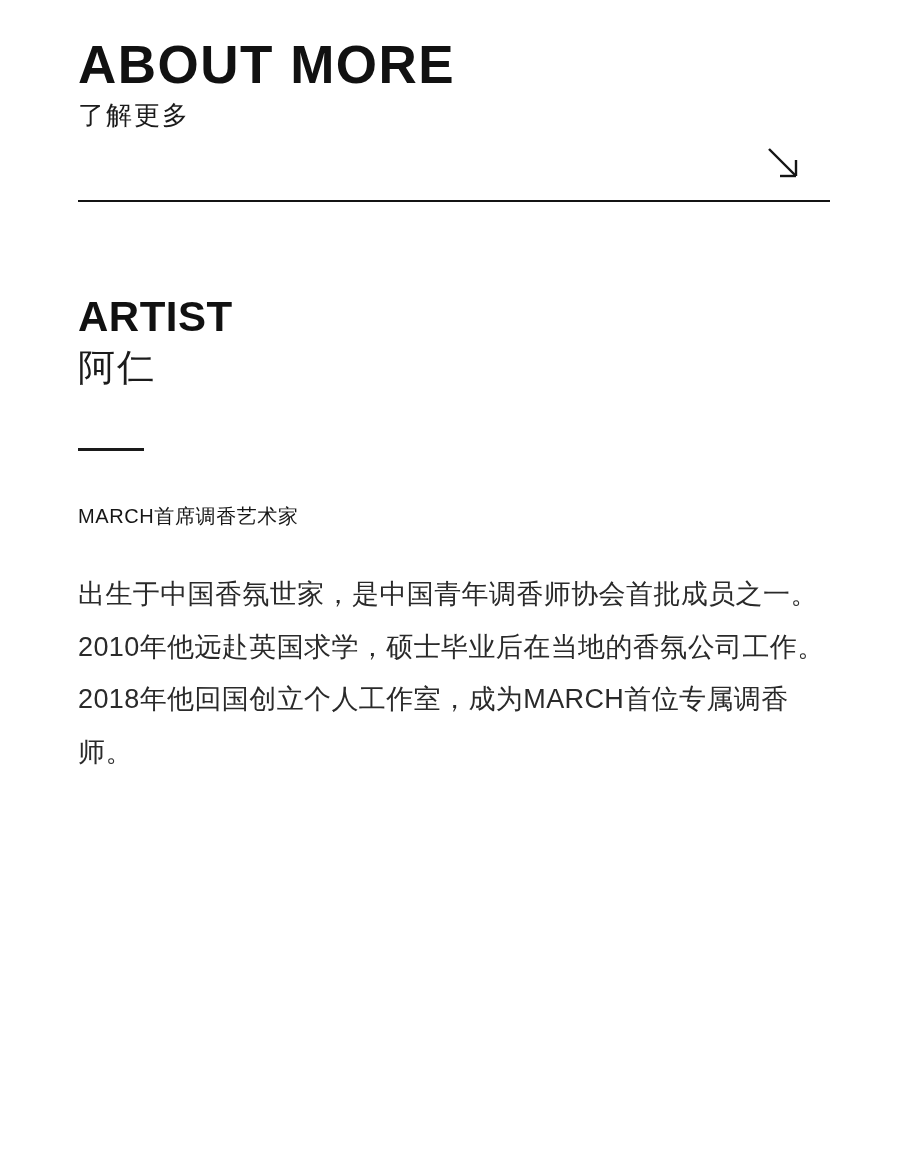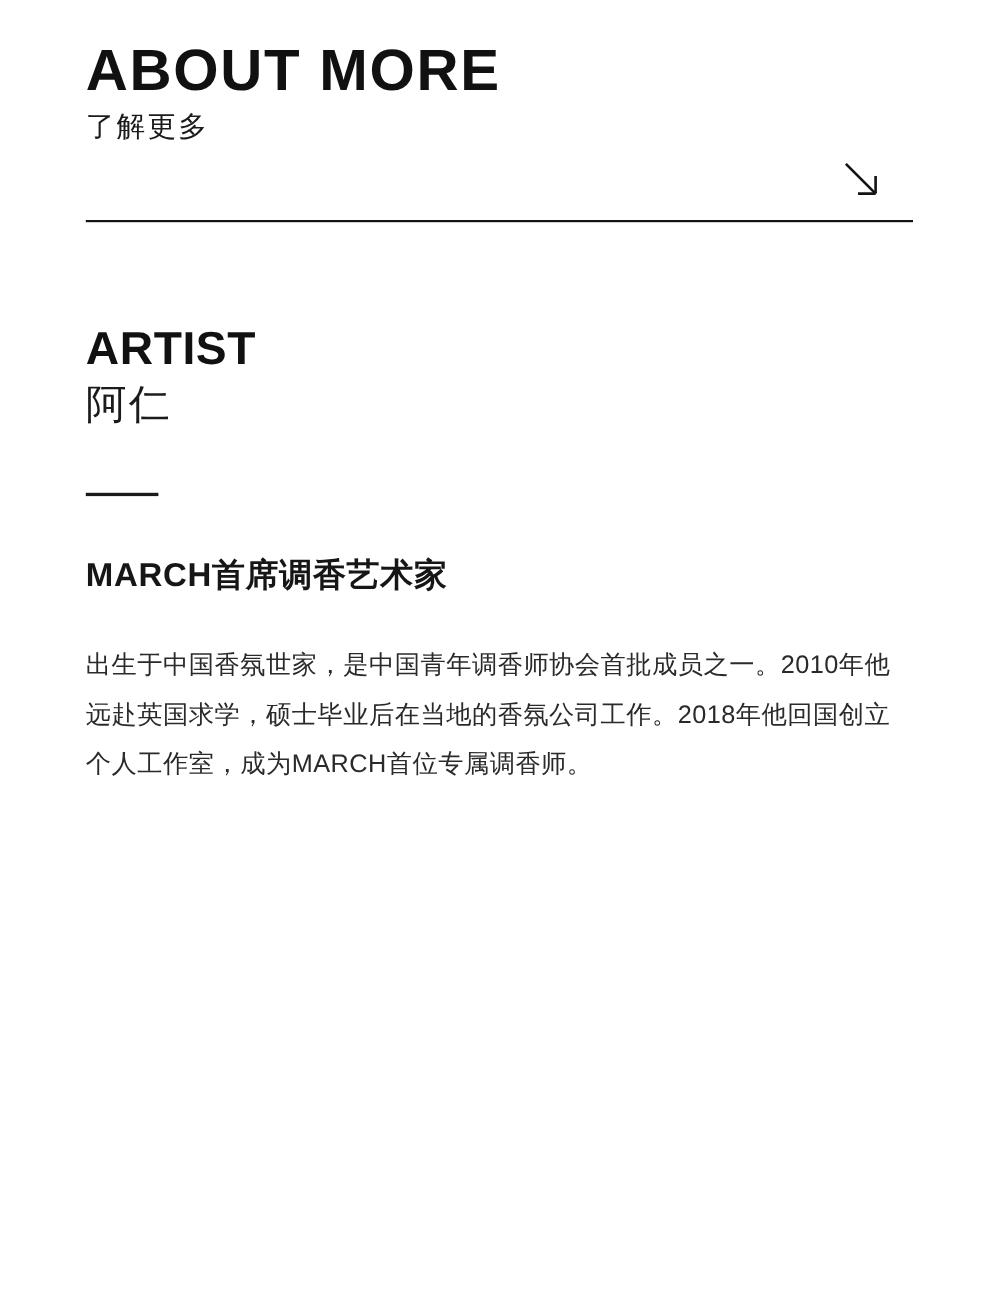--- a/index.html
+++ b/index.html
@@ -80,29 +80,29 @@
   }
   .short-rule {
     margin-top: 56px;
     width: 66px;
     height: 0;
     border-top: 3px solid #1a1a1a;
   }
 
   .role {
     margin-top: 52px;
-    font-size: 30px;
-    font-weight: 700;
+    font-size: 20px;
+    font-weight: 400;
     letter-spacing: 0.6px;
     color: #161616;
   }
 
   .para {
     margin-top: 38px;
-    font-size: 23px;
+    font-size: 27px;
     line-height: 1.95;
     letter-spacing: 0.4px;
     color: #2a2a2a;
     max-width: 752px;
     text-align: left;
   }
   .para + .para { margin-top: 34px; }
 </style>
 </head>
 <body>

